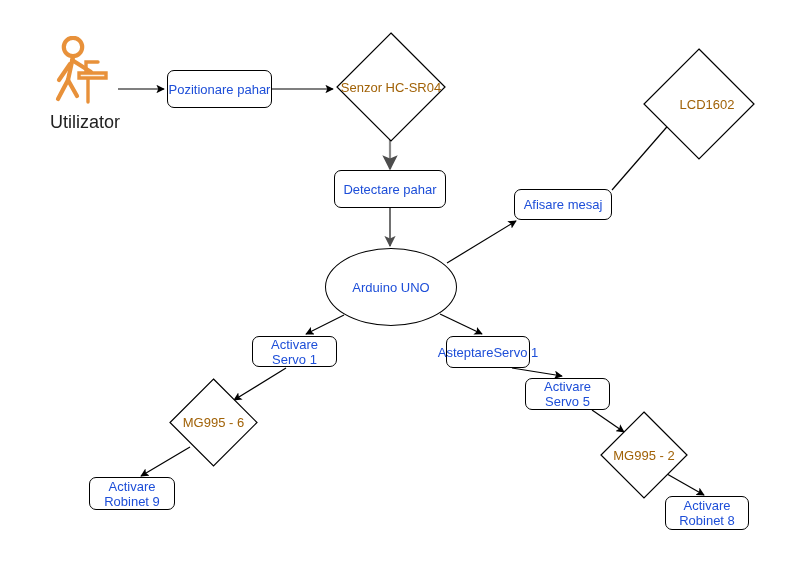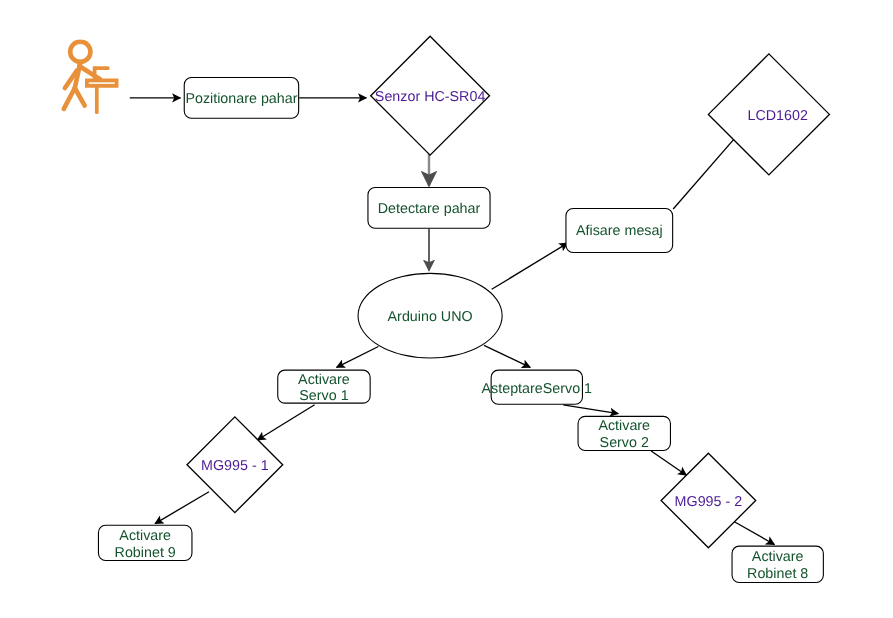--- a/index.html
+++ b/index.html
@@ -27,21 +27,21 @@
     width: 812px;
     height: 562px;
   }
   .node {
     position: absolute;
     box-sizing: border-box;
     display: flex;
     align-items: center;
     justify-content: center;
     text-align: center;
-    color: #14532d;
+    color: #1d4ed8;
     font-size: 13px;
     line-height: 15px;
     white-space: nowrap;
     z-index: 3;
   }
   .node-box {
     border: 1.2px solid #000000;
     border-radius: 7px;
     background: #ffffff;
   }
@@ -65,21 +65,21 @@
     left: 0;
     top: 0;
     width: 100%;
     height: 100%;
     display: flex;
     align-items: center;
     justify-content: center;
     font-size: 13px;
     line-height: 15px;
     white-space: nowrap;
-    color: #4c1d95;
+    color: #a16207;
   }
   .actor {
     position: absolute;
     z-index: 3;
   }
   .actor-label {
     position: absolute;
     text-align: center;
     font-size: 18px;
     line-height: 20px;
@@ -143,41 +143,42 @@
         <path d="M 22 44 L 31 60"></path>
         <path d="M 26 24 L 45 36"></path>
       </g>
       <g fill="none" stroke="#E8913A" stroke-width="3.4" stroke-linecap="round">
         <path d="M 33 37 L 60 37 L 60 42 L 33 42 Z" fill="#E8913A" fill-opacity="0.12"></path>
         <path d="M 40 36 L 40 26 L 52 26"></path>
         <path d="M 42 43 L 42 66"></path>
       </g>
     </svg>
   </div>
+  <div class="actor-label" style="left:20px; top:112px; width:130px;">Utilizator</div>
 
   <div class="node node-box overflow-label" style="left:167px; top:70px; width:105px; height:38px;">
     <span>Pozitionare pahar</span>
   </div>
 
   <div class="node-diamond-wrap" style="left:336px; top:32px; width:110px; height:110px;">
     <svg width="110" height="110" viewBox="0 0 110 110">
       <polygon points="55,1 109,55 55,109 1,55" fill="#ffffff" stroke="#000000" stroke-width="1.2"></polygon>
     </svg>
     <div class="node-diamond-label">Senzor HC-SR04</div>
   </div>
 
   <div class="node node-box overflow-label" style="left:334px; top:170px; width:112px; height:38px;text-align:right;">
     <span>Detectare pahar</span>
   </div>
 
   <div class="node node-ellipse" style="left:325px; top:248px; width:132px; height:78px;align-items:center;">
     <span>Arduino UNO</span>
   </div>
 
-  <div class="node node-box" style="left:514px; top:189px; width:98px; height:41px;">
+  <div class="node node-box" style="left:514px; top:189px; width:98px; height:31px;">
     <span>Afisare mesaj</span>
   </div>
 
   <div class="node-diamond-wrap" style="left:643px; top:48px; width:112px; height:112px;">
     <svg width="112" height="112" viewBox="0 0 112 112">
       <polygon points="56,1 111,56 56,111 1,56" fill="#ffffff" stroke="#000000" stroke-width="1.2"></polygon>
     </svg>
     <div class="node-diamond-label" style="padding-left:8px;">LCD1602</div>
   </div>
 
@@ -188,26 +189,26 @@
 
   <div class="node node-box" style="left:446px; top:336px; width:84px; height:32px; flex-direction:row;">
     <span>Asteptare</span>
     <span>Servo 1</span>
   </div>
 
   <div class="node-diamond-wrap" style="left:169px; top:378px; width:89px; height:89px;">
     <svg width="89" height="89" viewBox="0 0 89 89">
       <polygon points="44.5,1 88,44.5 44.5,88 1,44.5" fill="#ffffff" stroke="#000000" stroke-width="1.2"></polygon>
     </svg>
-    <div class="node-diamond-label">MG995 - 1</div>
+    <div class="node-diamond-label">MG995 - 6</div>
   </div>
 
   <div class="node node-box" style="left:525px; top:378px; width:85px; height:32px; flex-direction:column;">
     <span>Activare</span>
-    <span>Servo 2</span>
+    <span>Servo 5</span>
   </div>
 
   <div class="node node-box" style="left:89px; top:477px; width:86px; height:33px; flex-direction:column;">
     <span>Activare</span>
     <span>Robinet 9</span>
   </div>
 
   <div class="node-diamond-wrap" style="left:600px; top:411px; width:88px; height:88px;">
     <svg width="88" height="88" viewBox="0 0 88 88">
       <polygon points="44,1 87,44 44,87 1,44" fill="#ffffff" stroke="#000000" stroke-width="1.2"></polygon>

